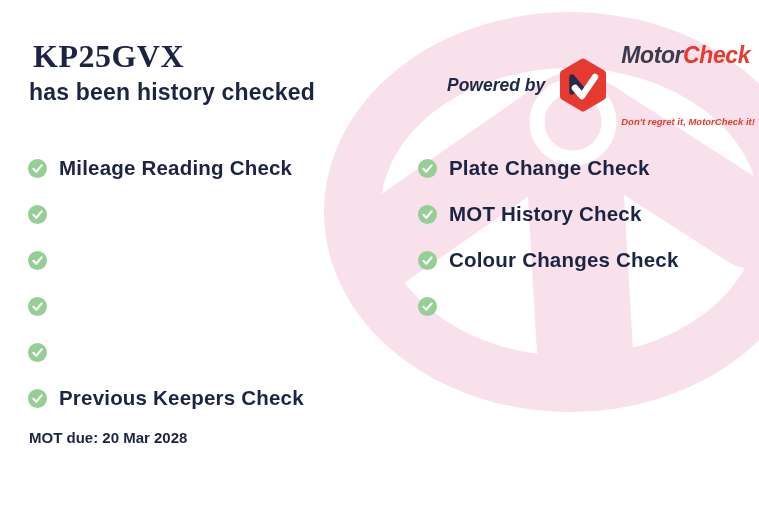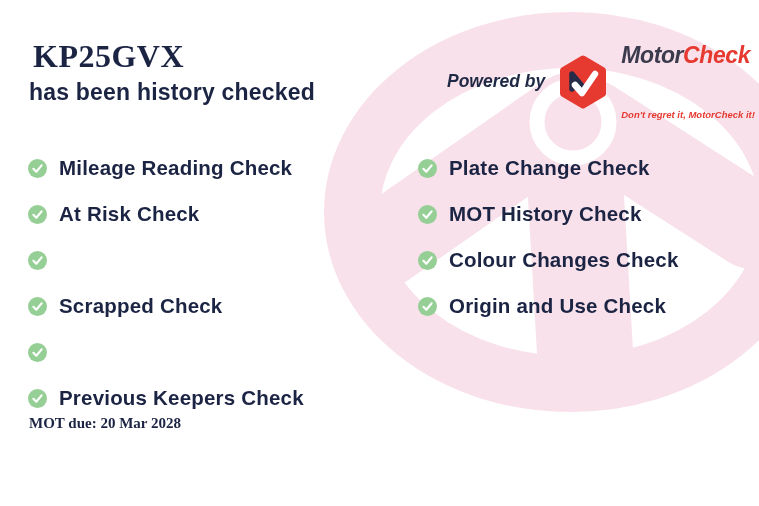--- a/index.html
+++ b/index.html
@@ -21,32 +21,32 @@
   .timestamp{font-size:14px;font-weight:bold;margin-top:8px;}
 
   
   .powered{position:absolute;left:447px;top:44px;display:flex;align-items:center;gap:13px;font-style:italic;}
   .powered-label{font-size:17.5px;font-weight:600;color:#1f2945;white-space:nowrap;}
   .hexwrap{width:50px;height:54px;flex:0 0 auto;}
   .brand{display:flex;flex-direction:column;line-height:1;gap:40px;}
   .brandname{font-size:23px;font-weight:bold;letter-spacing:-.4px;white-space:nowrap;}
   .brand-primary{color:#3b3b4d;}
   .brand-secondary{color:#e63a30;}
-  .tagline{font-size:9.5px;font-weight:bold;color:#e63a30;margin-top:3px;white-space:nowrap;}
+  .tagline{font-size:9.5px;font-weight:bold;color:#e63a30;margin-top:10px;white-space:nowrap;}
 
   
   .col{position:absolute;top:145px;display:flex;flex-direction:column;}
   .col-left{left:28px;}
   .col-right{left:418px;}
   .row{height:46px;display:flex;align-items:center;gap:12px;}
   .chk{width:19px;height:19px;flex:0 0 auto;display:block;}
   .lbl{font-size:20.5px;font-weight:bold;letter-spacing:.2px;color:#1c2444;white-space:nowrap;}
 
   
-  .motdue{position:absolute;left:29px;top:415px;font-size:15px;font-weight:bold;font-family:Liberation Serif, serif;}
+  .motdue{position:absolute;left:29px;top:429px;font-size:15px;font-weight:bold;}
 </style>
 </head>
 <body>
 
 <div class="card">
 
   <svg class="wm" width="759" height="506" viewBox="0 0 759 506" aria-hidden="true">
     <g fill="none" stroke="#f8e1ea">
       <path d="M560 122 L382 246" stroke-width="86" stroke-linecap="round"></path>
       <path d="M590 122 L752 226" stroke-width="86" stroke-linecap="round"></path>
@@ -85,34 +85,32 @@
             <circle cx="9.5" cy="9.5" r="9.5" fill="#95cf95"></circle>
             <path d="M5.4 9.8 L8.3 12.7 L13.6 6.4" fill="none" stroke="#ffffff" stroke-width="2.2" stroke-linecap="round" stroke-linejoin="round"></path>
           </svg>
         <span class="lbl">Mileage Reading Check</span>
       </div>
       <div class="row">
         <svg class="chk" viewBox="0 0 19 19">
             <circle cx="9.5" cy="9.5" r="9.5" fill="#95cf95"></circle>
             <path d="M5.4 9.8 L8.3 12.7 L13.6 6.4" fill="none" stroke="#ffffff" stroke-width="2.2" stroke-linecap="round" stroke-linejoin="round"></path>
           </svg>
-        <span class="lbl">At Risk Check</span>
       </div>
       <div class="row">
         <svg class="chk" viewBox="0 0 19 19">
             <circle cx="9.5" cy="9.5" r="9.5" fill="#95cf95"></circle>
             <path d="M5.4 9.8 L8.3 12.7 L13.6 6.4" fill="none" stroke="#ffffff" stroke-width="2.2" stroke-linecap="round" stroke-linejoin="round"></path>
           </svg>
       </div>
       <div class="row">
         <svg class="chk" viewBox="0 0 19 19">
             <circle cx="9.5" cy="9.5" r="9.5" fill="#95cf95"></circle>
             <path d="M5.4 9.8 L8.3 12.7 L13.6 6.4" fill="none" stroke="#ffffff" stroke-width="2.2" stroke-linecap="round" stroke-linejoin="round"></path>
           </svg>
-        <span class="lbl">Scrapped Check</span>
       </div>
       <div class="row">
         <svg class="chk" viewBox="0 0 19 19">
             <circle cx="9.5" cy="9.5" r="9.5" fill="#95cf95"></circle>
             <path d="M5.4 9.8 L8.3 12.7 L13.6 6.4" fill="none" stroke="#ffffff" stroke-width="2.2" stroke-linecap="round" stroke-linejoin="round"></path>
           </svg>
       </div>
       <div class="row">
         <svg class="chk" viewBox="0 0 19 19">
             <circle cx="9.5" cy="9.5" r="9.5" fill="#95cf95"></circle>
@@ -142,20 +140,19 @@
             <circle cx="9.5" cy="9.5" r="9.5" fill="#95cf95"></circle>
             <path d="M5.4 9.8 L8.3 12.7 L13.6 6.4" fill="none" stroke="#ffffff" stroke-width="2.2" stroke-linecap="round" stroke-linejoin="round"></path>
           </svg>
         <span class="lbl">Colour Changes Check</span>
       </div>
       <div class="row">
         <svg class="chk" viewBox="0 0 19 19">
             <circle cx="9.5" cy="9.5" r="9.5" fill="#95cf95"></circle>
             <path d="M5.4 9.8 L8.3 12.7 L13.6 6.4" fill="none" stroke="#ffffff" stroke-width="2.2" stroke-linecap="round" stroke-linejoin="round"></path>
           </svg>
-        <span class="lbl">Origin and Use Check</span>
       </div>
     </div>
 
     <div class="motdue">MOT due: 20 Mar 2028</div>
 
   </div>
 </div>
 
 </body></html>

